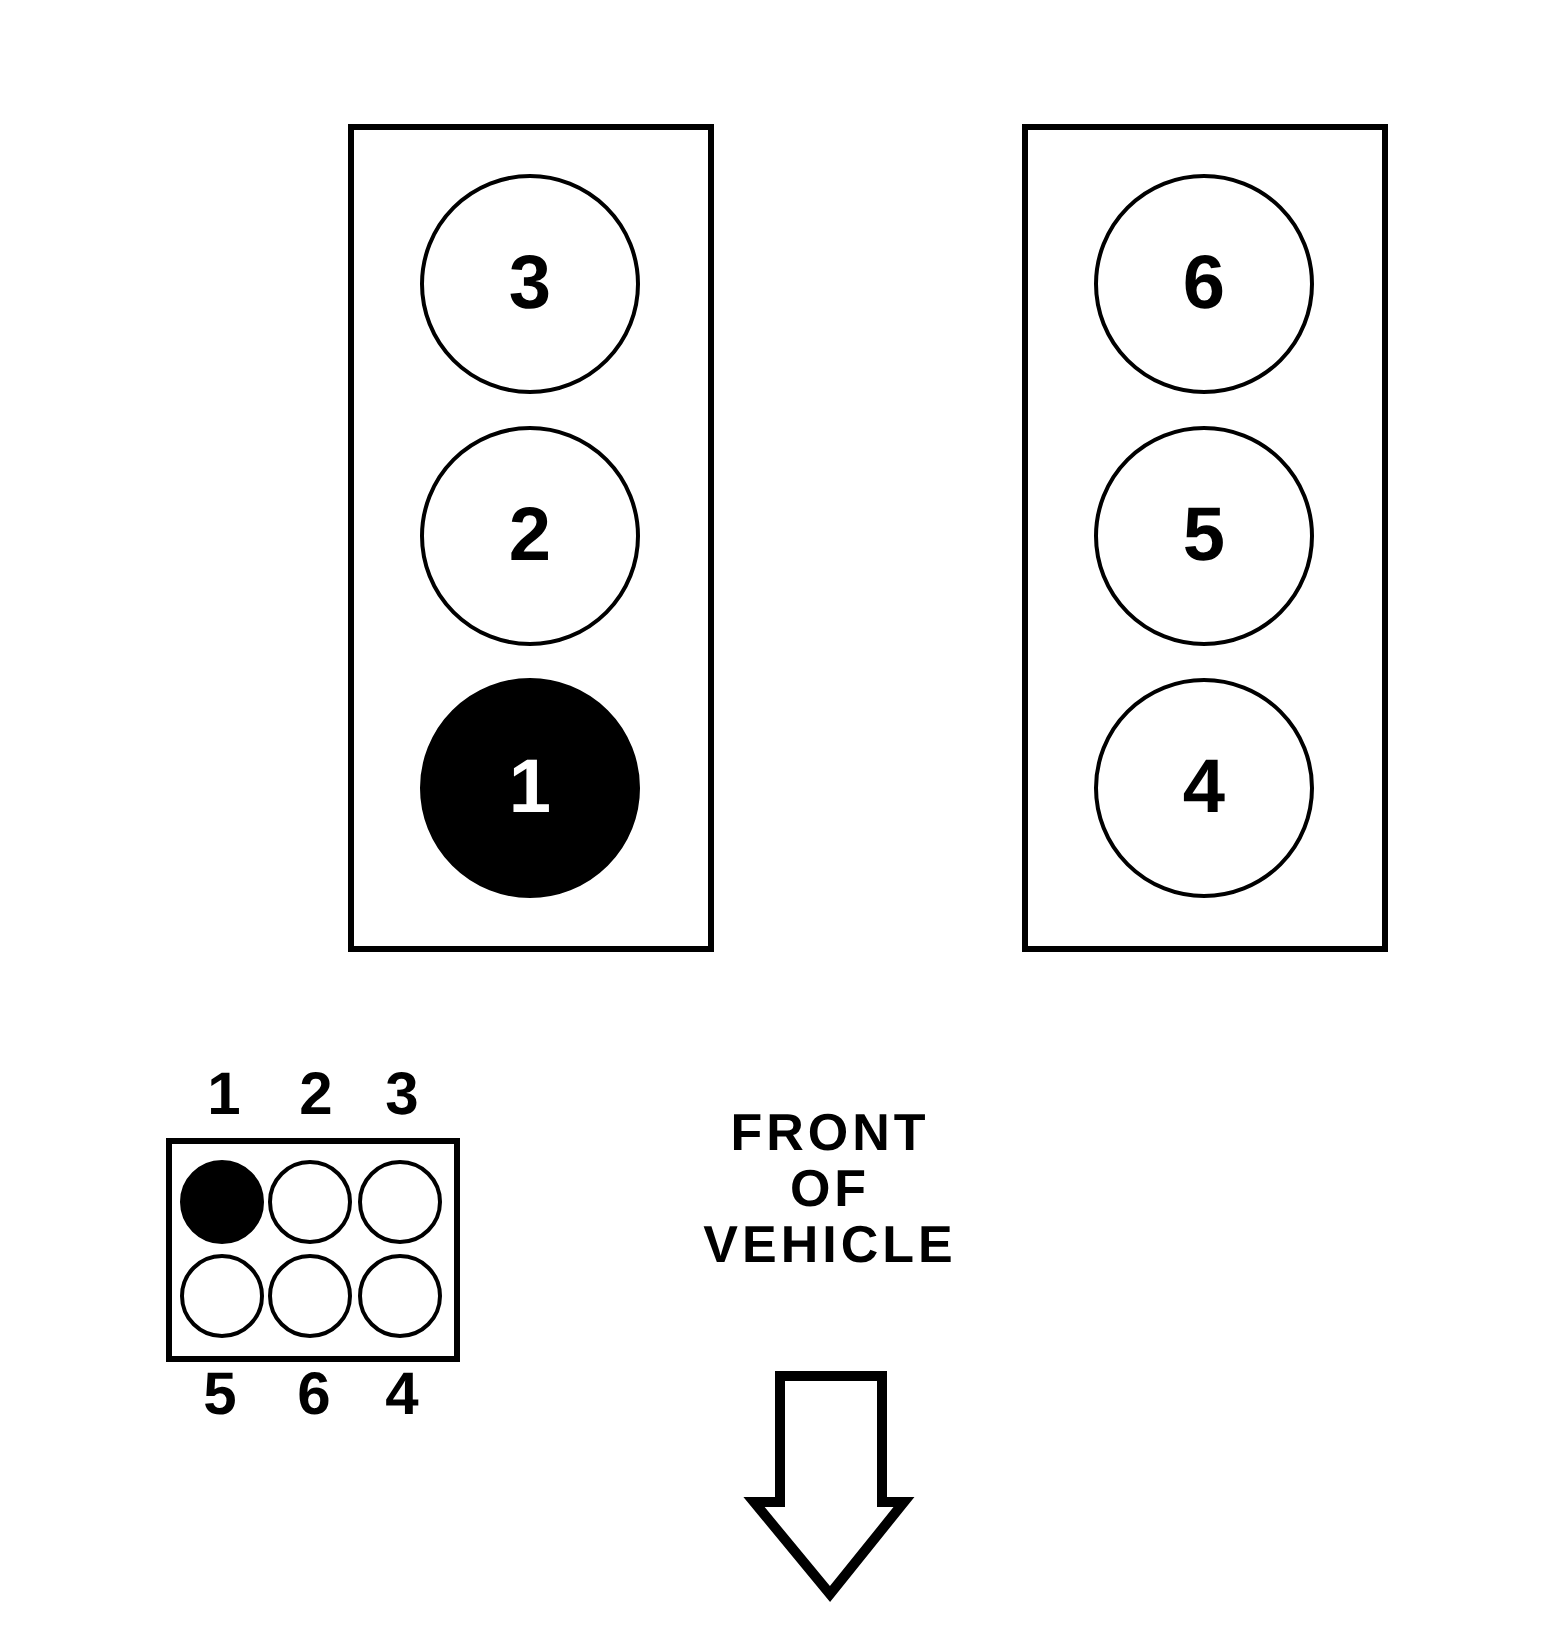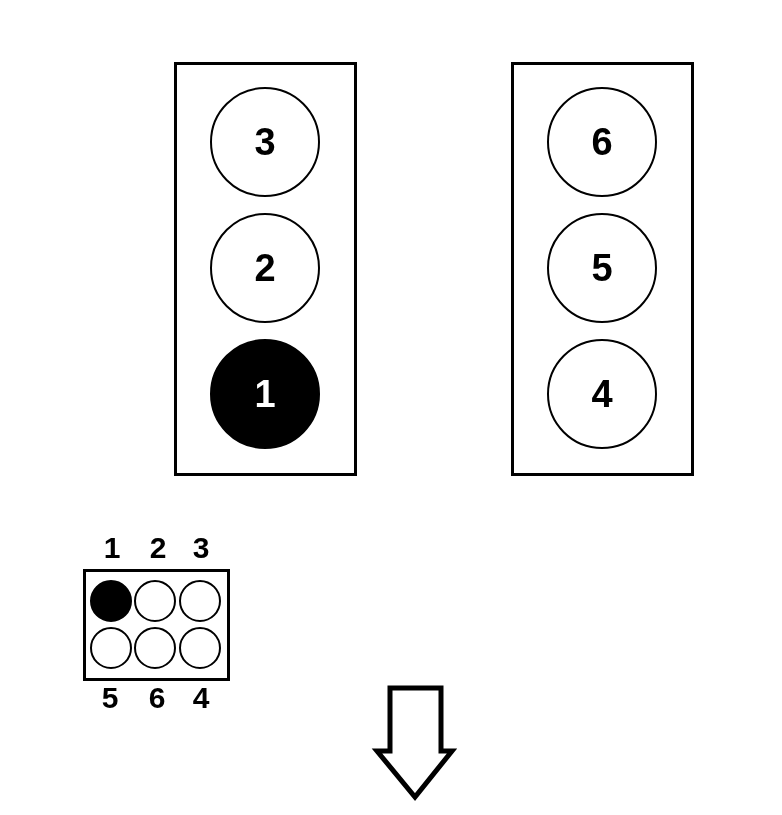--- a/index.html
+++ b/index.html
@@ -83,18 +83,23 @@
     <div class="term t-r0c2" data-filled="false"></div>
     <div class="term t-r1c0" data-filled="false"></div>
     <div class="term t-r1c1" data-filled="false"></div>
     <div class="term t-r1c2" data-filled="false"></div>
   </div>
 
   <span class="coil-label cl-b0">5</span>
   <span class="coil-label cl-b1">6</span>
   <span class="coil-label cl-b2">4</span>
 
+  <div class="front-label">
+    <div>FRONT</div>
+    <div>OF</div>
+    <div>VEHICLE</div>
+  </div>
 
   <svg class="arrow-svg" width="90" height="120" viewBox="0 0 90 120" xmlns="http://www.w3.org/2000/svg">
     <polygon points="20,5 71,5 71,68 82,68 45,114 7,68 20,68" fill="#ffffff" stroke="#000000" stroke-width="5" stroke-linejoin="miter"></polygon>
   </svg>
 
 </div>
 
 </body></html>

